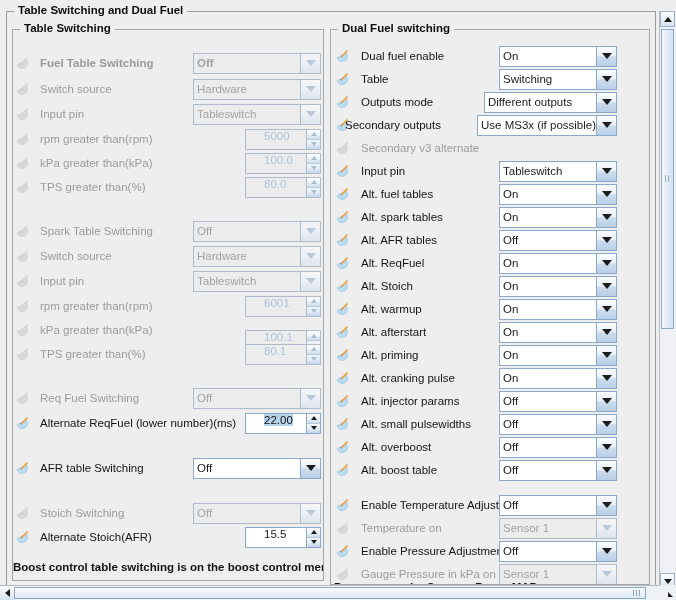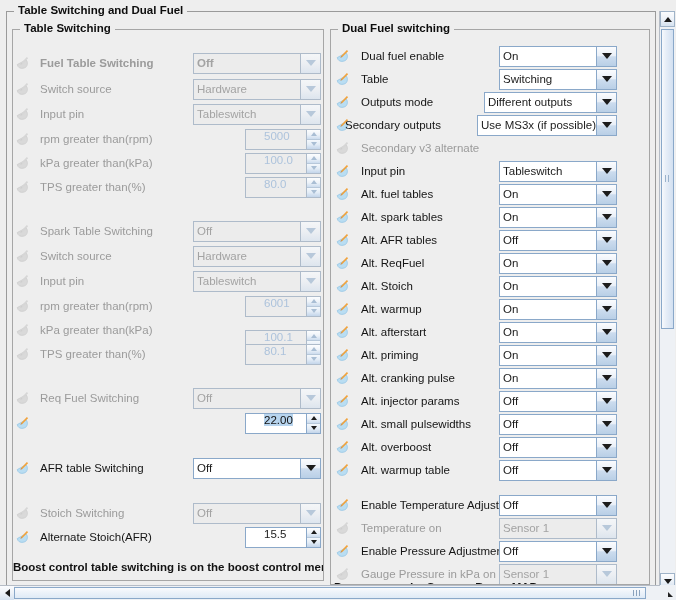--- a/index.html
+++ b/index.html
@@ -445,20 +445,21 @@
         </div>
       </div>
       <div class="row" style="top: 382px; width: 310px;">
         <span class="ico" style="left: 3px; top: 4px;">
           <svg width="13" height="13" viewBox="0 0 13 13">
             <path d="M1.2 8.6a5.2 5.2 0 0 0 10.2-1.5 5.2 5.2 0 0 0-1.3-3.3L1.2 8.6z" fill="#b9ddf2" stroke="#8fc3e4" stroke-width="0.7"></path>
             <path d="M10.9 1.1 5.1 6.9l1.2 1.2 5.8-5.8z" fill="#f0a23c"></path>
             <path d="M5.1 6.9 4.4 8.8l1.9-.7z" fill="#c9782a"></path>
           </svg>
         </span>
+        <div class="lbl on" style="position: absolute; left: 27px;">Alternate ReqFuel (lower number)(ms)</div>
         <div class="spin" style="left: 232px; width: 76px;">
           <div class="field">
             <span class="sel">22.00</span>
           </div>
           <div class="btns">
             <div class="b">
               <i class="up"></i>
             </div>
             <div class="b bot">
               <i class="dn"></i>
@@ -811,21 +812,21 @@
         </div>
       </div>
       <div class="row" style="top: 429px; width: 318px;">
         <span class="ico" style="left: 5px; top: 4px;">
           <svg width="13" height="13" viewBox="0 0 13 13">
             <path d="M1.2 8.6a5.2 5.2 0 0 0 10.2-1.5 5.2 5.2 0 0 0-1.3-3.3L1.2 8.6z" fill="#b9ddf2" stroke="#8fc3e4" stroke-width="0.7"></path>
             <path d="M10.9 1.1 5.1 6.9l1.2 1.2 5.8-5.8z" fill="#f0a23c"></path>
             <path d="M5.1 6.9 4.4 8.8l1.9-.7z" fill="#c9782a"></path>
           </svg>
         </span>
-        <div class="lbl on" style="position: absolute; left: 30px;">Alt. warmup table</div>
+        <div class="lbl on" style="position: absolute; left: 30px;">Alt. boost table</div>
         <div class="combo" style="left: 168px; width: 118px;">
           <div class="field">Off</div>
           <div class="arrow">
             <i></i>
           </div>
         </div>
       </div>
       <div class="row" style="top: 464px; width: 318px;">
         <span class="ico" style="left: 5px; top: 4px;">
           <svg width="13" height="13" viewBox="0 0 13 13">

